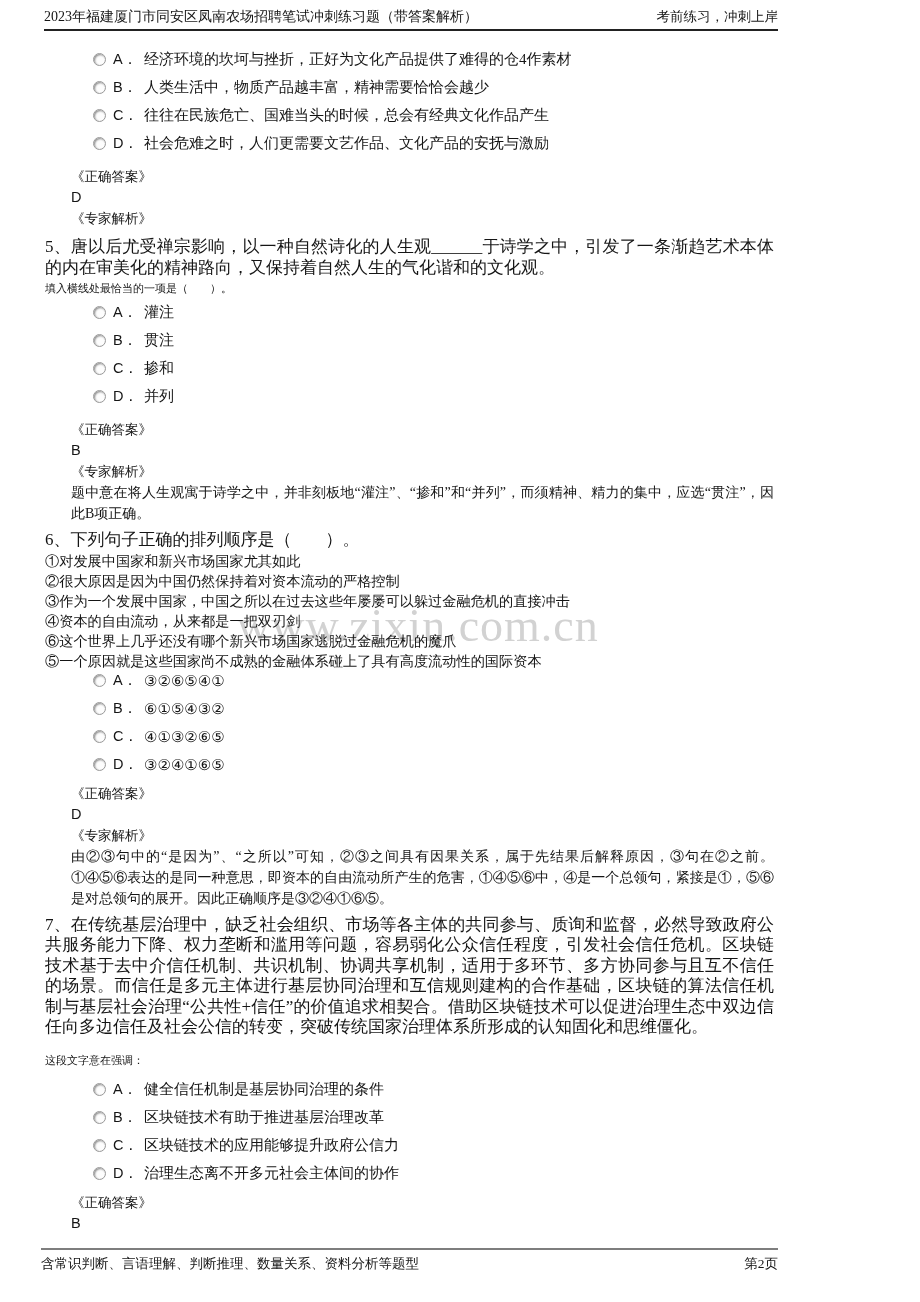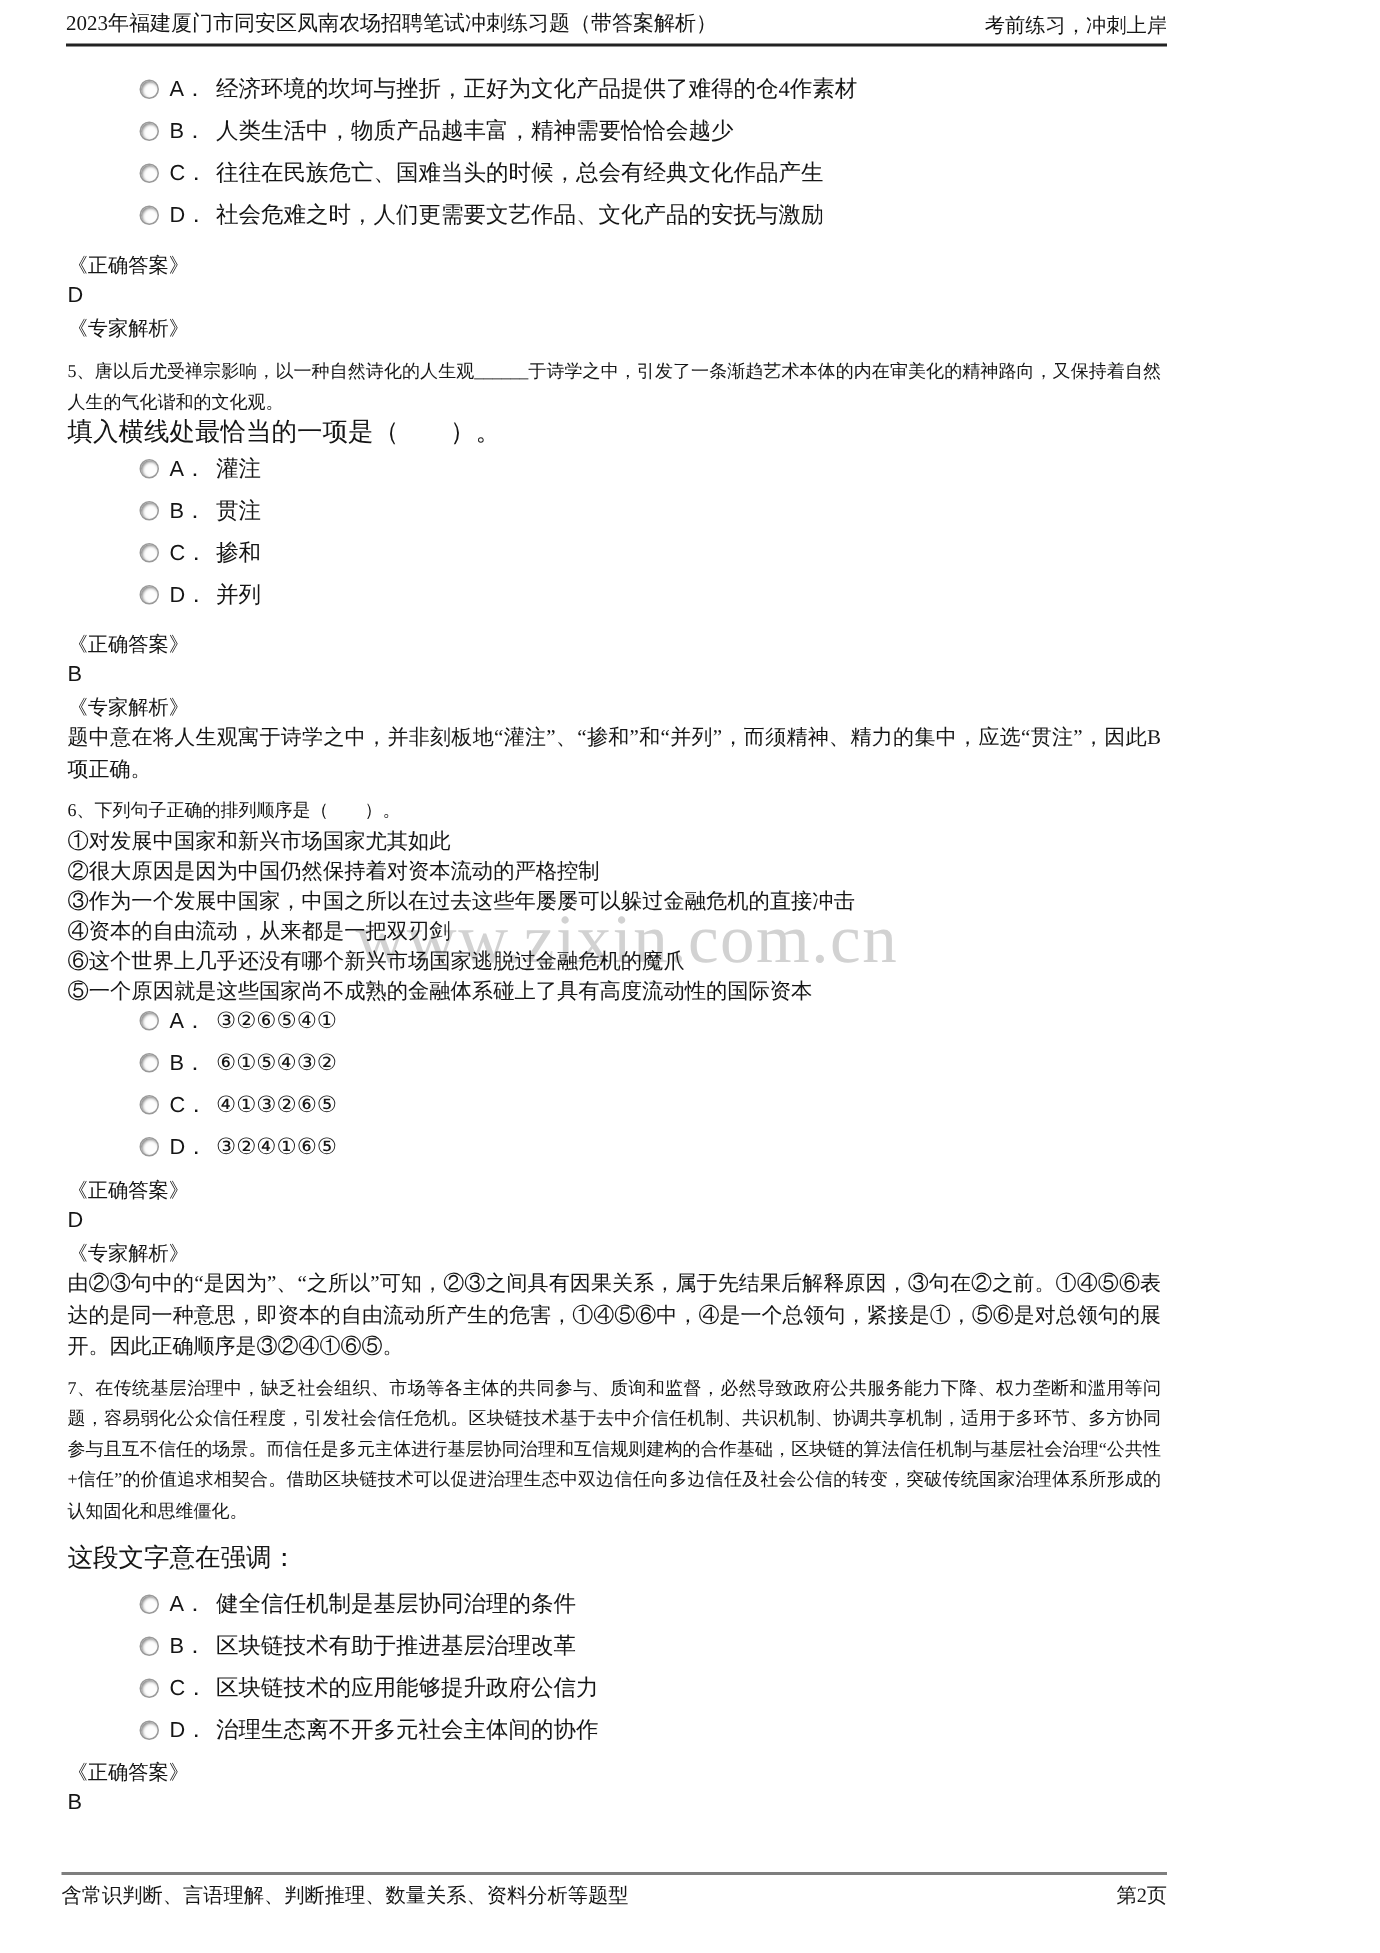--- a/index.html
+++ b/index.html
@@ -22,38 +22,38 @@
   .header .slogan{font-size:13.5px;}
   
   .watermark{
     position:absolute;top:600px;left:237px;z-index:0;
     font-family:Liberation Serif, serif;
     font-size:46px;line-height:52px;color:#d2d2d2;letter-spacing:1px;
     pointer-events:none;user-select:none;
   }
   
   .content{position:absolute;top:34px;left:45px;right:38px;z-index:1;}
-  .stem{font-size:12px;line-height:20.5px;text-align:justify;}
-  .prompt{font-size:17px;line-height:20px;}
+  .stem{font-size:17px;line-height:20.5px;text-align:justify;}
+  .prompt{font-size:11px;line-height:20px;}
   .sentences div{font-size:14.2px;line-height:20px;}
   .options{margin-top:6px;}
   .opt-row{display:flex;align-items:center;height:20px;margin:0 0 8px 48px;}
   .radio{
     flex:0 0 auto;width:11px;height:11px;border-radius:50%;
     background:#fdfdfd;border:1px solid #999;
     box-shadow:inset 1px 1px 2px rgba(0,0,0,.45), inset -1px -1px 1px rgba(255,255,255,.85);
     margin-right:7px;
   }
   .opt-letter{
     flex:0 0 auto;width:31px;
     font-family:"Liberation Sans","DejaVu Sans",sans-serif;
     font-size:14.5px;
   }
   .opt-text{font-size:15px;white-space:nowrap;}
-  .ans-block{margin-top:13px;}
+  .ans-block{margin-top:13px;margin-left:26px;}
   .ans-label{font-size:13.5px;line-height:21px;}
   .ans-letter{
     font-family:"Liberation Sans","DejaVu Sans",sans-serif;
     font-size:14.5px;line-height:21px;
   }
   .analysis{font-size:14px;line-height:21px;text-align:justify;}
   .q4-options{margin-top:15px;}
   .q5{margin-top:8px;}
   .q5 .options{margin-top:4px;}
   .q6{margin-top:6px;}

